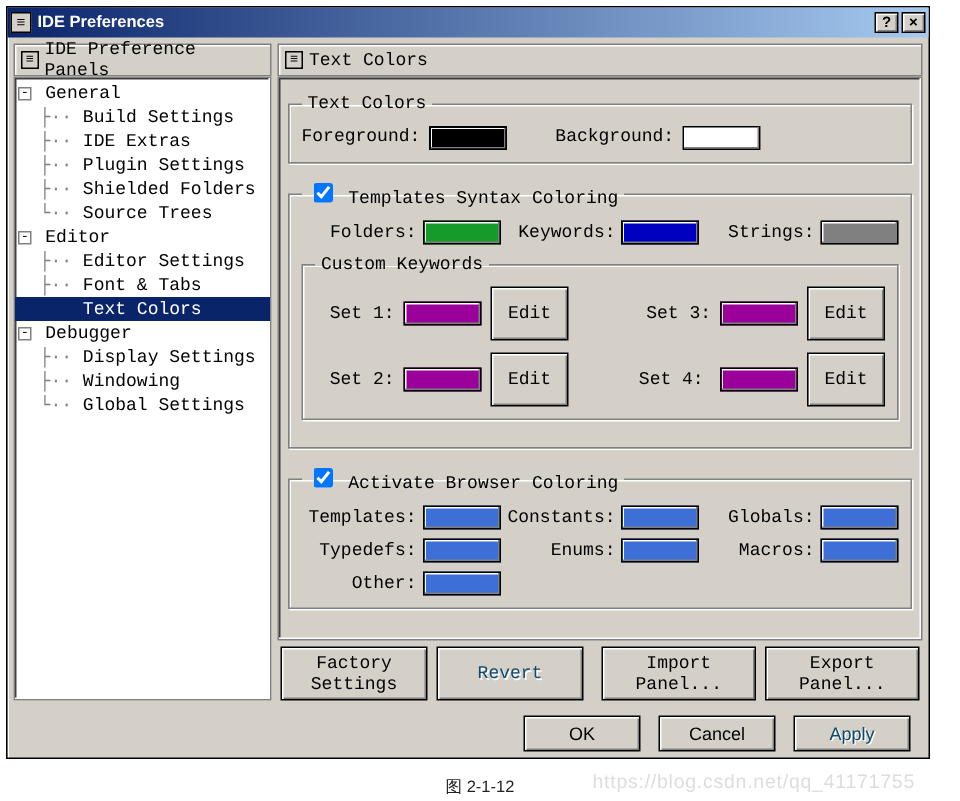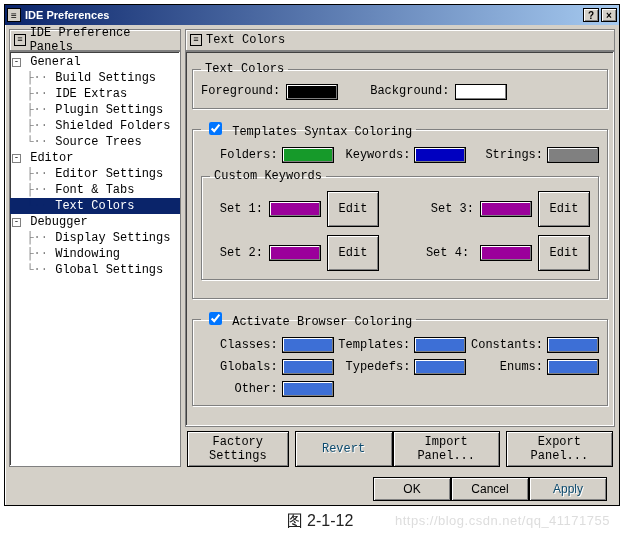--- a/index.html
+++ b/index.html
@@ -122,27 +122,27 @@
     box-shadow: inset 1px 1px 0 #fff, inset -1px -1px 0 #808080;
     height: 36px;
     min-width: 48px;
     padding: 0 6px;
     font: inherit;
     cursor: default;
   }
   .btn.wide { min-width: 98px; }
   .btn.big { min-width: 78px; height:24px; font-family: Arial, sans-serif; font-size:12px;}
   .btn.disabled { color:#0c4a6e; text-shadow: 1px 1px 0 #fff; }
-  .btnrow { display:flex; gap:0; justify-content:flex-end; padding-right:8px; }
+  .btnrow { display:flex; gap:12px; justify-content:flex-end; padding-right:8px; }
   .btnrow.split { justify-content: space-between; padding:0 2px;}
   .grid3 { display:grid; grid-template-columns: 1fr 1fr 1fr; row-gap:6px; }
   .cell { display:flex; align-items:center; justify-content:flex-end; gap:4px; }
   .cell .lbl { flex:1; }
   .ck-grid { display:grid; grid-template-columns: auto 52px 52px 30px auto 52px 52px; column-gap:6px; row-gap:8px; align-items:center;}
-  .caption { text-align:center; padding-top:6px; font-family: Arial, sans-serif; font-size:16px; color:#222; position:absolute; bottom:2px; left:0; right:0;}
+  .caption { text-align:center; padding-top:6px; font-family: Arial, sans-serif; font-size:11px; color:#222; position:absolute; bottom:2px; left:0; right:0;}
   .watermark { position:absolute; bottom:6px; right:30px; color:#ddd; font-family:Arial; font-size:13px; letter-spacing:0.5px; pointer-events:none;}
 </style>
 </head>
 <body>
 
 <div class="window">
   <div class="titlebar">
     <span class="titlebar-icon">≡</span>
     <span>IDE Preferences</span>
     <span class="title-spacer"></span>
@@ -233,41 +233,41 @@
             </fieldset>
           </fieldset>
 
           <fieldset>
             <legend>
               <input type="checkbox" class="chk" id="browser-chk" checked="" style="">
               <span>Activate Browser Coloring</span>
             </legend>
             <div class="grid3" id="browser-grid">
                 <div class="cell">
-                  <span class="lbl">Classes:</span>
-                  <span class="swatch" style="background: rgb(61, 111, 214);"></span>
-                </div>
-                <div class="cell">
                   <span class="lbl">Templates:</span>
                   <span class="swatch" style="background: rgb(61, 111, 214);"></span>
                 </div>
                 <div class="cell">
                   <span class="lbl">Constants:</span>
                   <span class="swatch" style="background: rgb(61, 111, 214);"></span>
                 </div>
                 <div class="cell">
                   <span class="lbl">Globals:</span>
                   <span class="swatch" style="background: rgb(61, 111, 214);"></span>
                 </div>
                 <div class="cell">
                   <span class="lbl">Typedefs:</span>
                   <span class="swatch" style="background: rgb(61, 111, 214);"></span>
                 </div>
                 <div class="cell">
                   <span class="lbl">Enums:</span>
+                  <span class="swatch" style="background: rgb(61, 111, 214);"></span>
+                </div>
+                <div class="cell">
+                  <span class="lbl">Macros:</span>
                   <span class="swatch" style="background: rgb(61, 111, 214);"></span>
                 </div>
                 <div class="cell">
                   <span class="lbl">Other:</span>
                   <span class="swatch" style="background: rgb(61, 111, 214);"></span>
                 </div>
               </div>
           </fieldset>
         </div>
 

